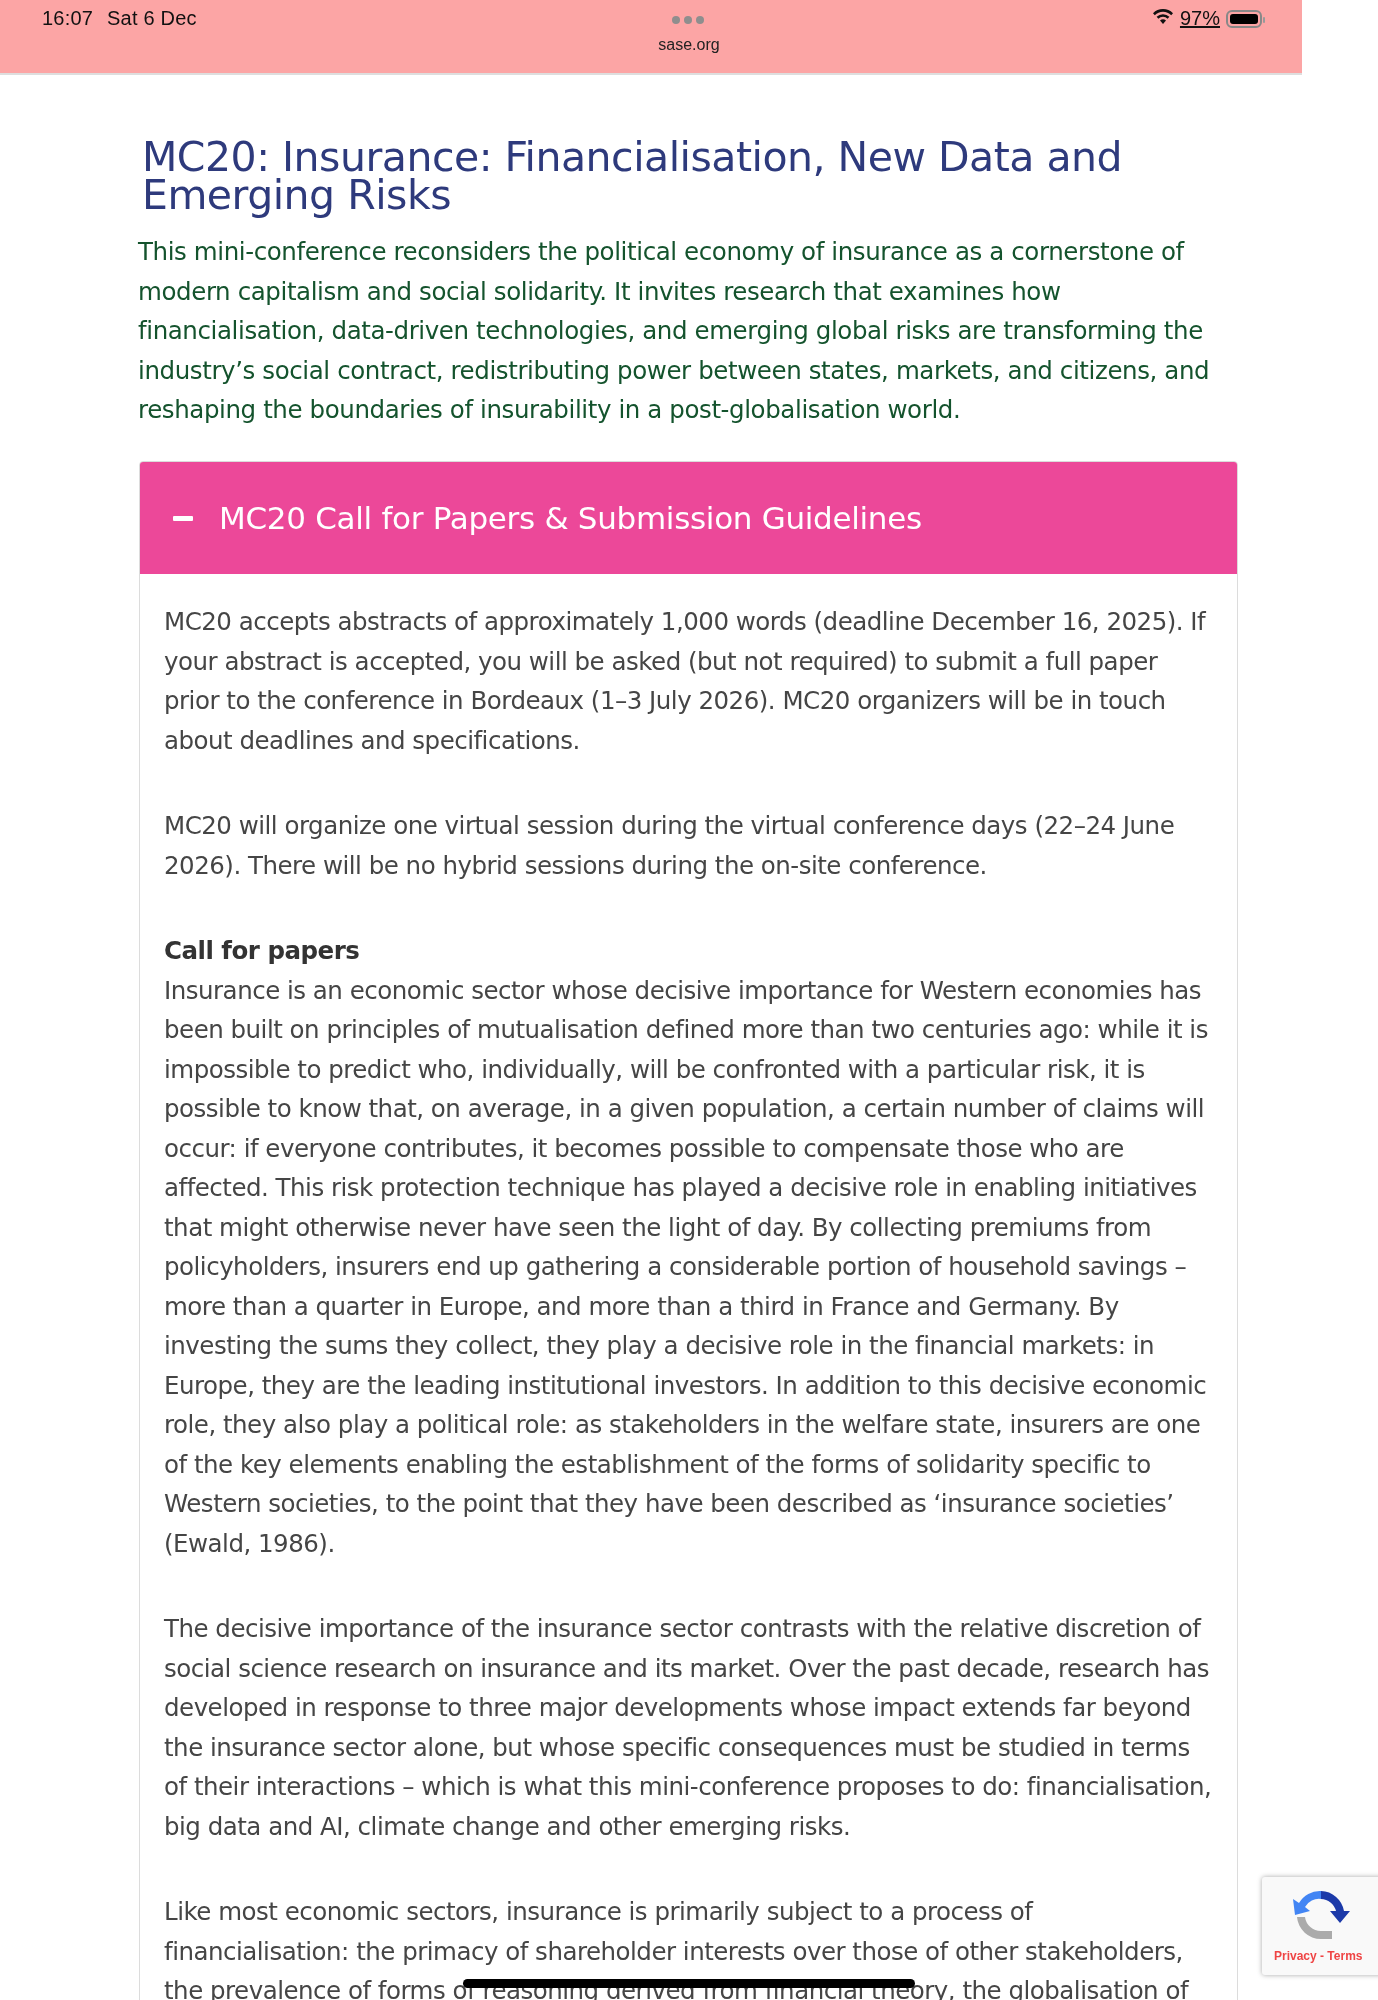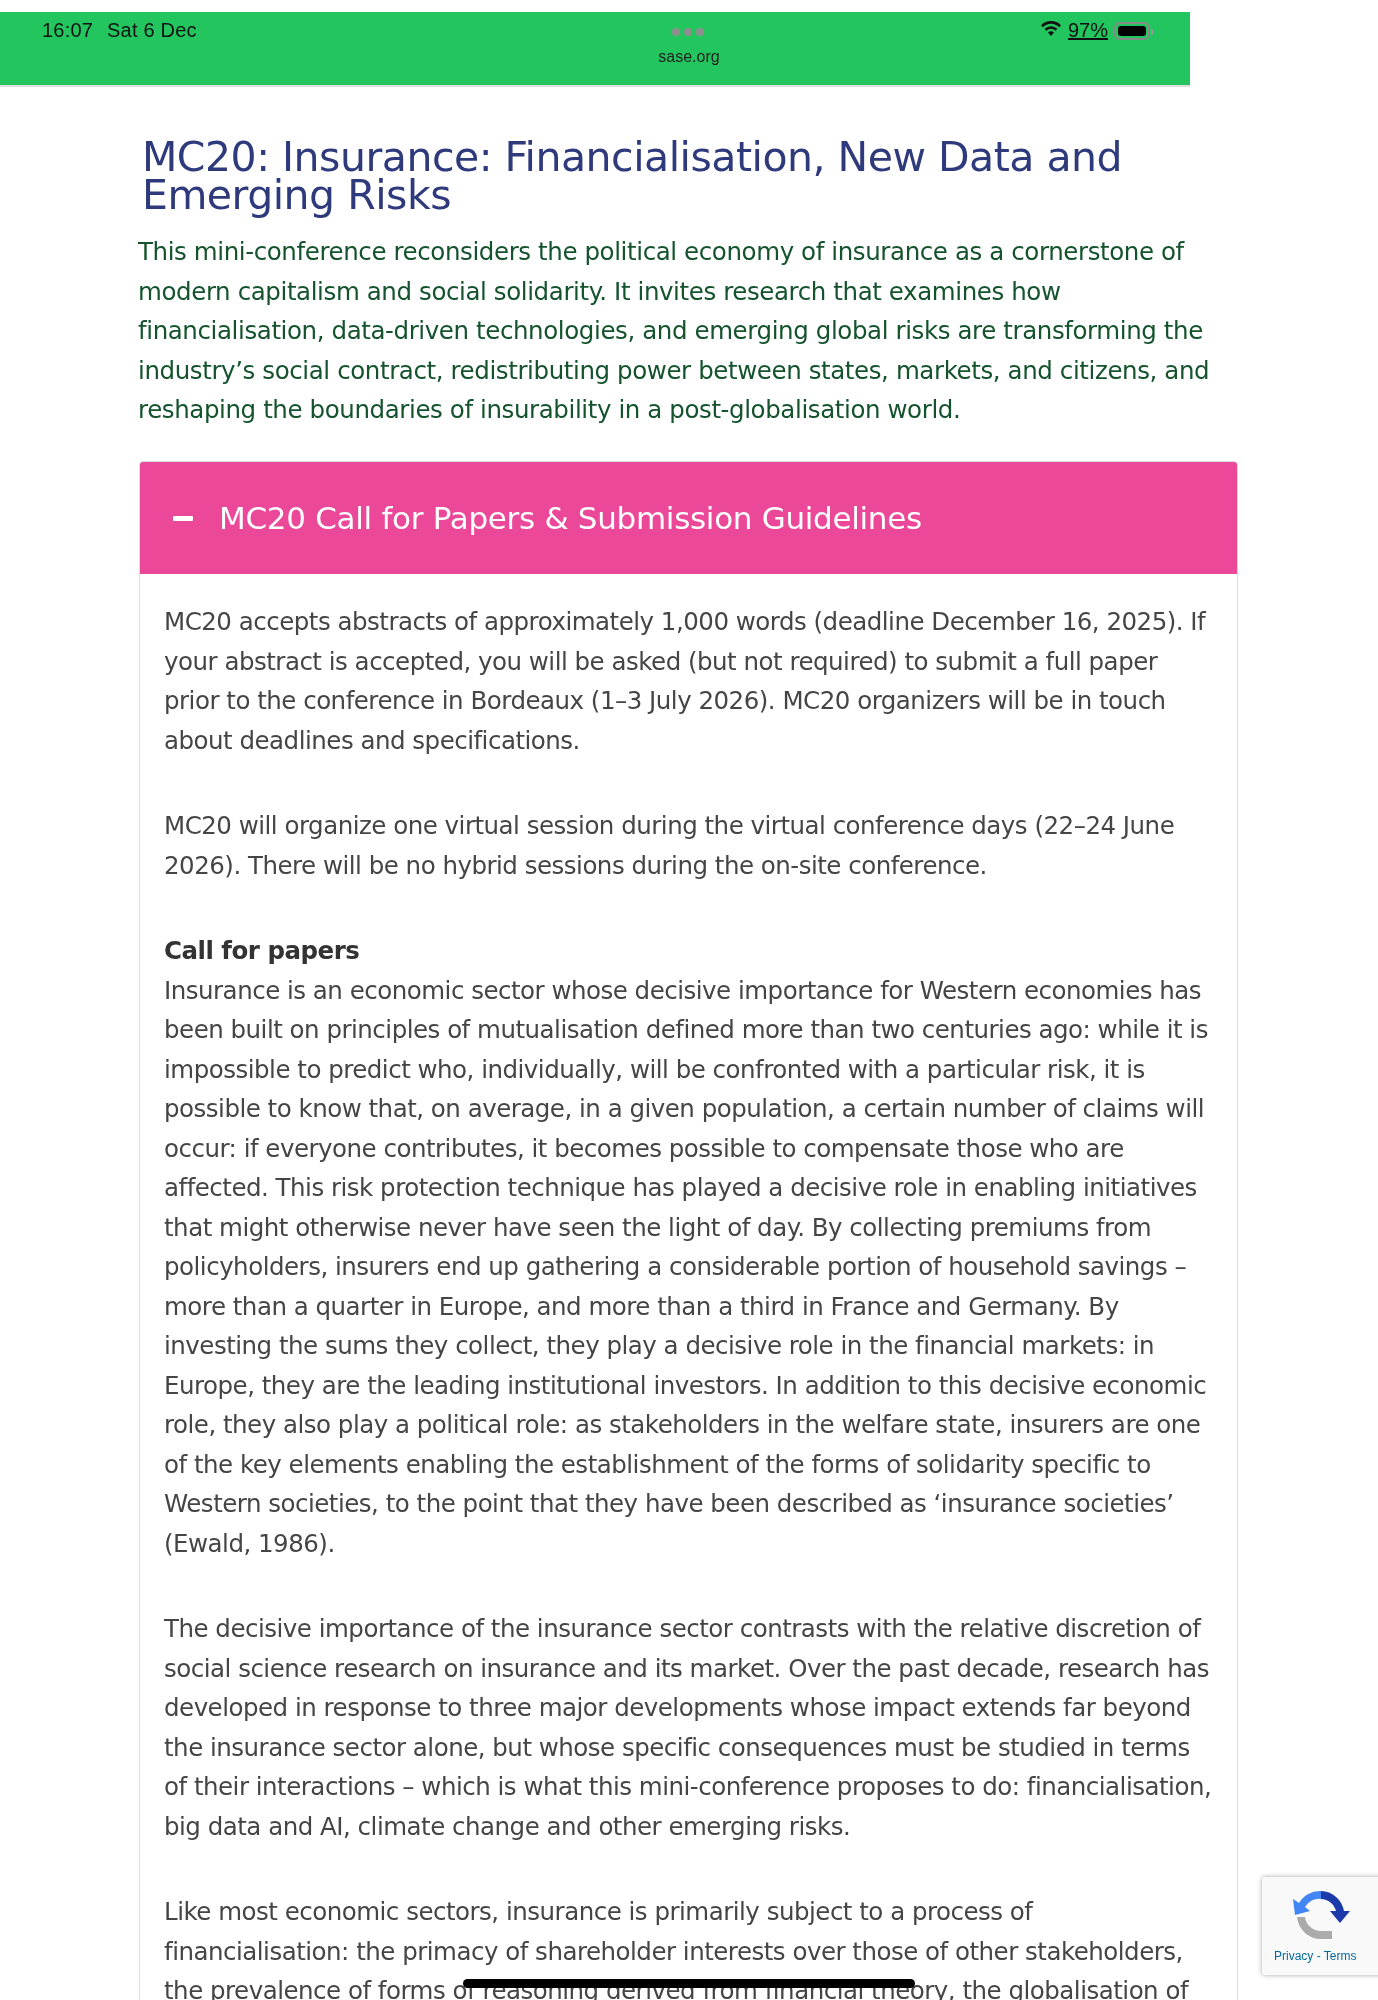--- a/index.html
+++ b/index.html
@@ -2,22 +2,22 @@
 <html><head>
 <meta charset="utf-8">
 <style>
   html, body { margin: 0; padding: 0; }
   body {
     width: 1378px; height: 2000px; overflow: hidden; position: relative;
     background: #ffffff;
     font-family: "Liberation Sans", sans-serif;
   }
   .chrome {
-    position: absolute; left: 0; top: 12px; width: 1190px; height: 73px;
-    background: #22c55e; border-bottom: 2px solid #dedede;
+    position: absolute; left: 0; top: 0; width: 1302px; height: 73px;
+    background: #fca5a5; border-bottom: 2px solid #dedede;
   }
   .status-time {
     position: absolute; left: 42px; top: 7px; font-size: 20px; color: #111;
     font-family: "Liberation Sans", sans-serif; letter-spacing: 0.2px;
   }
   .status-time .date { margin-left: 14px; }
   .dots {
     position: absolute; left: 672px; top: 16px; display: flex; gap: 4px;
   }
   .dots span { width: 8px; height: 8px; border-radius: 50%; background: #8e8e8e; display: block; }
@@ -71,21 +71,21 @@
     font-family: "DejaVu Sans", sans-serif; letter-spacing: -0.5px;
   }
   .panel-body p { margin: 0 0 46px 0; }
   .panel-body .sub-heading { font-weight: bold; color: #333; display: block; }
   .recaptcha {
     position: absolute; left: 1262px; top: 1877px; width: 130px; height: 98px;
     background: #f9f9f9; border-radius: 3px; box-shadow: 0 0 5px rgba(0,0,0,0.35);
   }
   .recaptcha svg { position: absolute; left: 28px; top: 10px; }
   .recaptcha-links {
-    position: absolute; left: 12px; top: 72px; font-size: 12px; color: #0369a1; white-space: nowrap;
+    position: absolute; left: 12px; top: 72px; font-size: 12px; color: #ef4444; white-space: nowrap; font-weight: bold;
   }
   .home-indicator {
     position: absolute; left: 463px; top: 1979px; width: 452px; height: 9px;
     background: #000; border-radius: 5px;
   }
 </style>
 </head>
 <body>
 
 <div class="chrome">

